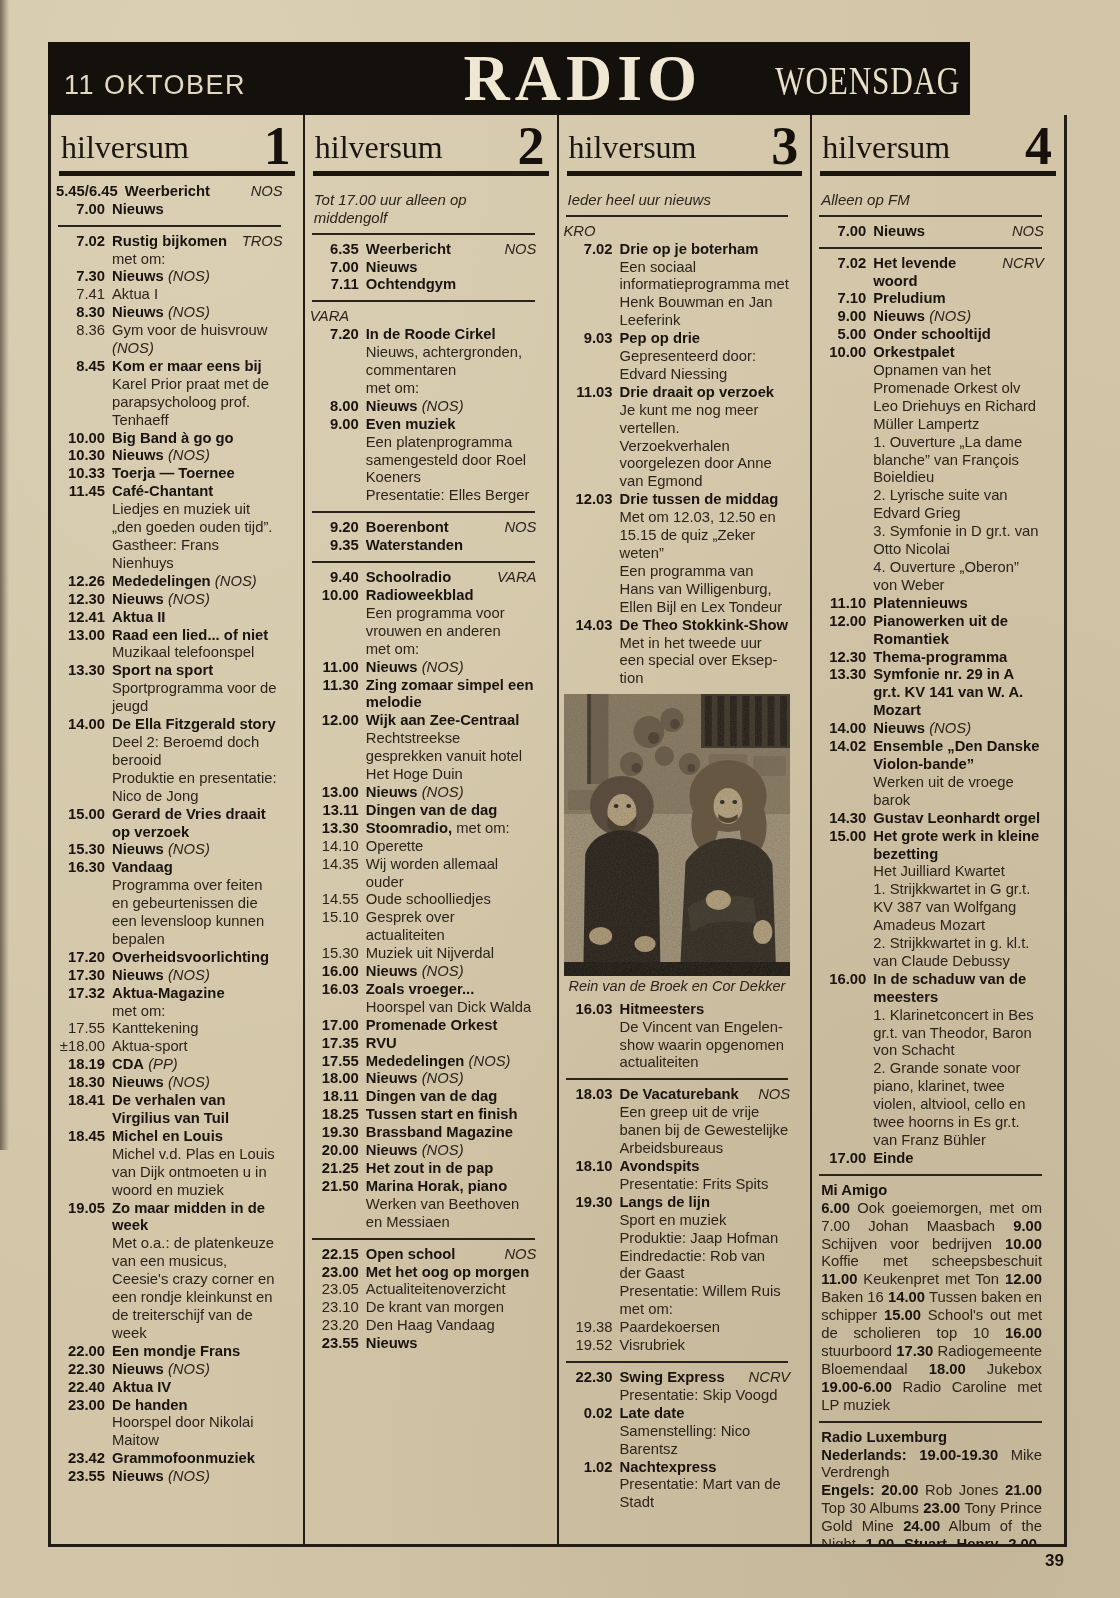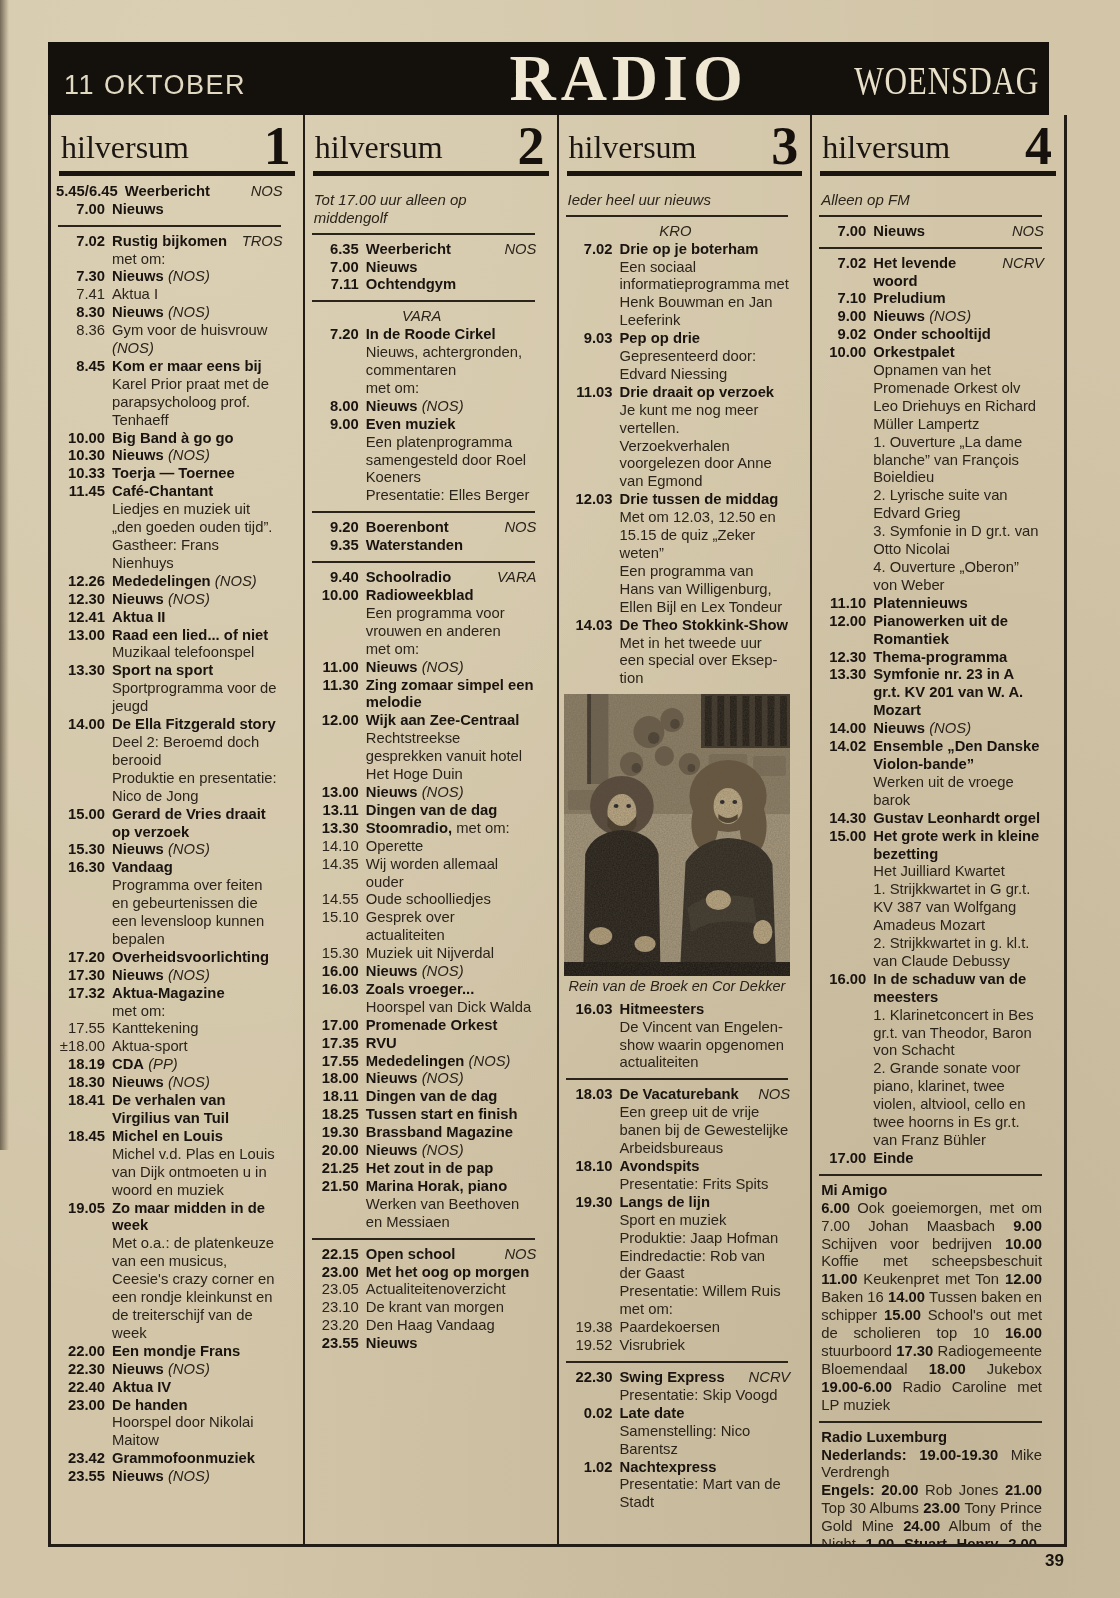--- a/index.html
+++ b/index.html
@@ -4,21 +4,21 @@
 <style>
   html,body{margin:0;padding:0;}
   body{width:1120px;height:1598px;background:#c8bb9d;font-family:"Liberation Sans",sans-serif;color:#2b241b;overflow:hidden;}
   .page{position:absolute;left:0;top:0;width:1120px;height:1598px;overflow:hidden;
     background:
       radial-gradient(ellipse at 18% 8%, rgba(255,250,228,.20), transparent 60%),
       radial-gradient(ellipse at 85% 92%, rgba(110,88,55,.14), transparent 55%),
       #d2c5a8;}
   .edge{position:absolute;left:0;top:0;width:9px;height:1150px;
     background:linear-gradient(90deg,rgba(35,25,15,.55),rgba(35,25,15,0));}
-  .banner{position:absolute;left:48px;top:42px;width:1001px;height:73px;background:#14100c;}
+  .banner{position:absolute;left:48px;top:42px;width:922px;height:73px;background:#14100c;}
   .date{position:absolute;left:16px;bottom:14px;font-size:27px;letter-spacing:1.5px;color:#e2d9c2;}
   .radio{position:absolute;left:58%;bottom:0px;transform:translateX(-50%) scaleY(1.04);
     font-family:"Liberation Serif",serif;font-weight:bold;font-size:64px;letter-spacing:5px;color:#efe7d2;}
   .day{position:absolute;right:10px;bottom:12px;font-family:"Liberation Serif",serif;font-size:39px;
     color:#e9e0ca;transform:scaleX(.8);transform-origin:right bottom;letter-spacing:1px;}
   .grid{position:absolute;left:48px;top:115px;width:1019px;height:1432px;
     border:3px solid #241d15;border-top:none;display:flex;box-sizing:border-box;}
   .col{flex:1 1 0;min-width:0;border-right:2px solid #241d15;overflow:hidden;position:relative;}
   .col:last-child{border-right:none;}
   .colhead{display:flex;justify-content:space-between;align-items:flex-end;padding:13px 12px 0 10px;text-align:center;}
@@ -28,21 +28,21 @@
   .col-list{padding:3px 20px 0 5px;font-size:14.8px;line-height:17.9px;}
   .entry{display:flex;}
   .time{flex:0 0 auto;min-width:49px;text-align:right;padding-right:7px;white-space:nowrap;}
   .bold-entry .time,.bold-entry .ti{font-weight:bold;color:#1a1410;}
   .ebody{flex:1 1 auto;min-width:0;}
   .net{float:right;font-style:italic;font-weight:normal;color:#2b241b;padding-left:5px;}
   .sfx{font-style:italic;font-weight:normal;}
   .aft{font-weight:normal;}
   .rule{height:2px;background:#2b241b;margin:6px 2px;}
   .note{font-style:italic;font-size:15px;margin:8px 2px 2px 4px;}
-  .netline{text-align:center;font-style:italic;padding-right:3px;}
+  .netline{text-align:left;font-style:italic;padding-right:3px;}
   .caption{font-style:italic;text-align:center;font-size:14.5px;line-height:17.5px;margin:0 0 5px;}
   .heading{font-weight:bold;color:#1a1410;margin:1px 0 0 4px;}
   .para{text-align:justify;margin:0 2px 0 4px;}
   .para b{color:#1a1410;}
   .photo{margin:6px 0 2px;}
   .photo svg{display:block;width:100%;height:282px;}
   .pagenum{position:absolute;right:56px;top:1551px;font-weight:bold;font-size:17px;color:#1a1410;}
 </style>
 </head>
 <body>
@@ -770,21 +770,21 @@
               <div class="tline"><span class="ti">Preludium</span></div>
             </div>
           </div>
           <div class="entry bold-entry">
             <div class="time">9.00</div>
             <div class="ebody">
               <div class="tline"><span class="ti">Nieuws</span> <span class="sfx">(NOS)</span></div>
             </div>
           </div>
           <div class="entry bold-entry">
-            <div class="time">9.02</div>
+            <div class="time">5.00</div>
             <div class="ebody">
               <div class="tline"><span class="ti">Onder schooltijd</span></div>
             </div>
           </div>
           <div class="entry bold-entry">
             <div class="time">10.00</div>
             <div class="ebody">
               <div class="tline"><span class="ti">Orkestpalet</span></div>
               <div class="desc">Opnamen van het Promenade Orkest olv Leo Driehuys en Richard Müller Lampertz</div>
               <div class="desc">1. Ouverture „La dame blanche” van François Boieldieu</div>
@@ -807,21 +807,21 @@
           </div>
           <div class="entry bold-entry">
             <div class="time">12.30</div>
             <div class="ebody">
               <div class="tline"><span class="ti">Thema-programma</span></div>
             </div>
           </div>
           <div class="entry bold-entry">
             <div class="time">13.30</div>
             <div class="ebody">
-              <div class="tline"><span class="ti">Symfonie nr. 23 in A gr.t. KV 201 van W. A. Mozart</span></div>
+              <div class="tline"><span class="ti">Symfonie nr. 29 in A gr.t. KV 141 van W. A. Mozart</span></div>
             </div>
           </div>
           <div class="entry bold-entry">
             <div class="time">14.00</div>
             <div class="ebody">
               <div class="tline"><span class="ti">Nieuws</span> <span class="sfx">(NOS)</span></div>
             </div>
           </div>
           <div class="entry bold-entry">
             <div class="time">14.02</div>

